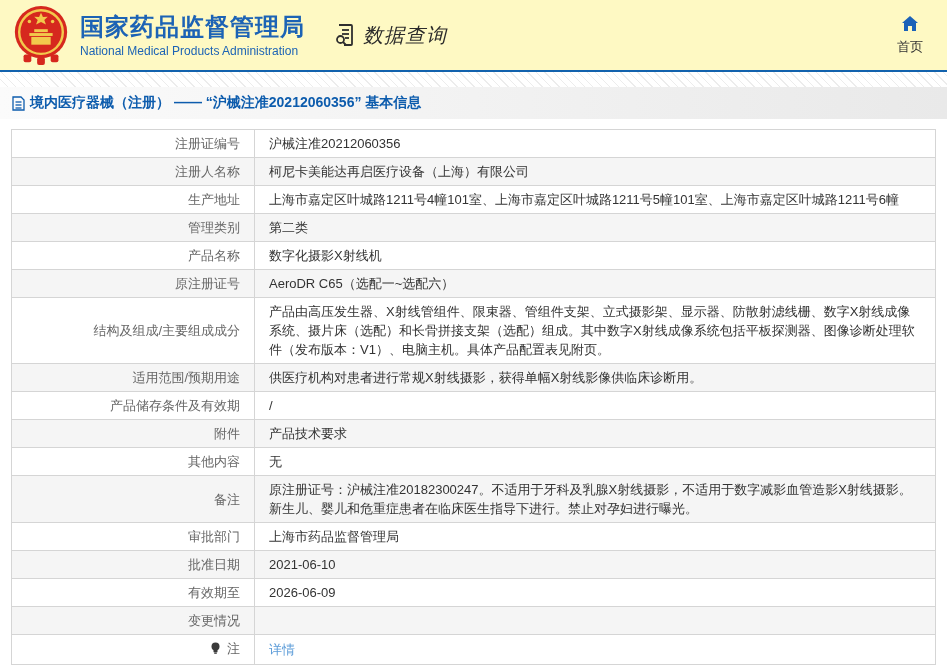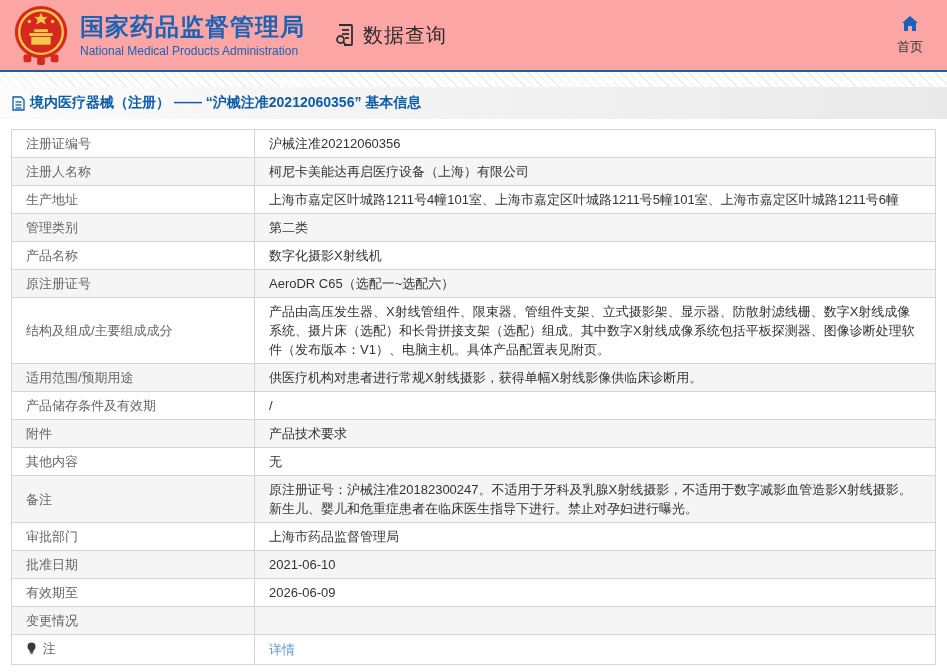--- a/index.html
+++ b/index.html
@@ -1,30 +1,30 @@
 <!DOCTYPE html>
 <html><head>
 <meta charset="utf-8">
 <style>
   * { margin: 0; padding: 0; box-sizing: border-box; }
   html, body { width: 947px; height: 672px; background: #fff; overflow: hidden; }
   body { font-family: "Liberation Sans", "DejaVu Sans", sans-serif; color: #333; }
 
   
   .header {
-    height: 72px; background: #fca5a5; display: flex; align-items: center;
+    height: 72px; background: #fef9c3; display: flex; align-items: center;
     border-bottom: 2px solid #1262ad; padding: 0 24px 0 10px;
   }
   .logo { display: flex; align-items: center; }
   .emblem { width: 62px; height: 62px; flex: 0 0 auto; }
   .logo-text { margin-left: 8px; }
   .logo-title { color: #1c63b5; font-size: 24px; font-weight: bold; letter-spacing: 1px; line-height: 28px; white-space: nowrap; }
   .logo-sub { color: #1c63b5; font-size: 12px; margin-top: 3px; white-space: nowrap; }
 
-  .data-query { display: flex; align-items: center; margin-left: 28px; cursor: pointer; }
+  .data-query { display: flex; align-items: center; margin-left: 28px; cursor: pointer; font-style: italic; }
   .dq-icon { width: 26px; height: 26px; }
   .dq-label { font-size: 20px; color: #2b2b2b; margin-left: 4px; letter-spacing: 1px; }
 
   .header-nav { margin-left: auto; display: flex; }
   .nav-item { display: flex; flex-direction: column; align-items: center; cursor: pointer; }
   .nav-icon { width: 18px; height: 18px; }
   .nav-label { font-size: 13px; color: #333; margin-top: 5px; white-space: nowrap; }
 
   
   .hatch-band {
@@ -38,21 +38,21 @@
   .bc-icon { width: 13px; height: 15px; margin-right: 5px; flex: 0 0 auto; }
   .bc-text { color: #0d5cad; font-size: 14px; font-weight: bold; }
 
   
   .table-wrap { padding: 10px 11px 0 11px; }
   table.info { width: 100%; border-collapse: collapse; table-layout: fixed; }
   table.info td {
     border: 1px solid #d5d5d5; font-size: 13px; line-height: 19px;
     padding: 4px 14px; vertical-align: middle;
   }
-  td.label-cell { width: 243px; text-align: left; color: #666; padding-right: 13px; }
+  td.label-cell { width: 243px; text-align: right; color: #666; padding-right: 13px; }
   td.value-cell { color: #333; }
   tr:nth-child(even) td { background: #f5f5f5; }
   tr:nth-child(odd) td { background: #ffffff; }
   .label-icon { display: inline-block; vertical-align: -2px; margin-right: 2px; }
   .value-text.link { color: #5a9bd8; cursor: pointer; }
 </style>
 </head>
 <body>
 
 <div class="header">

